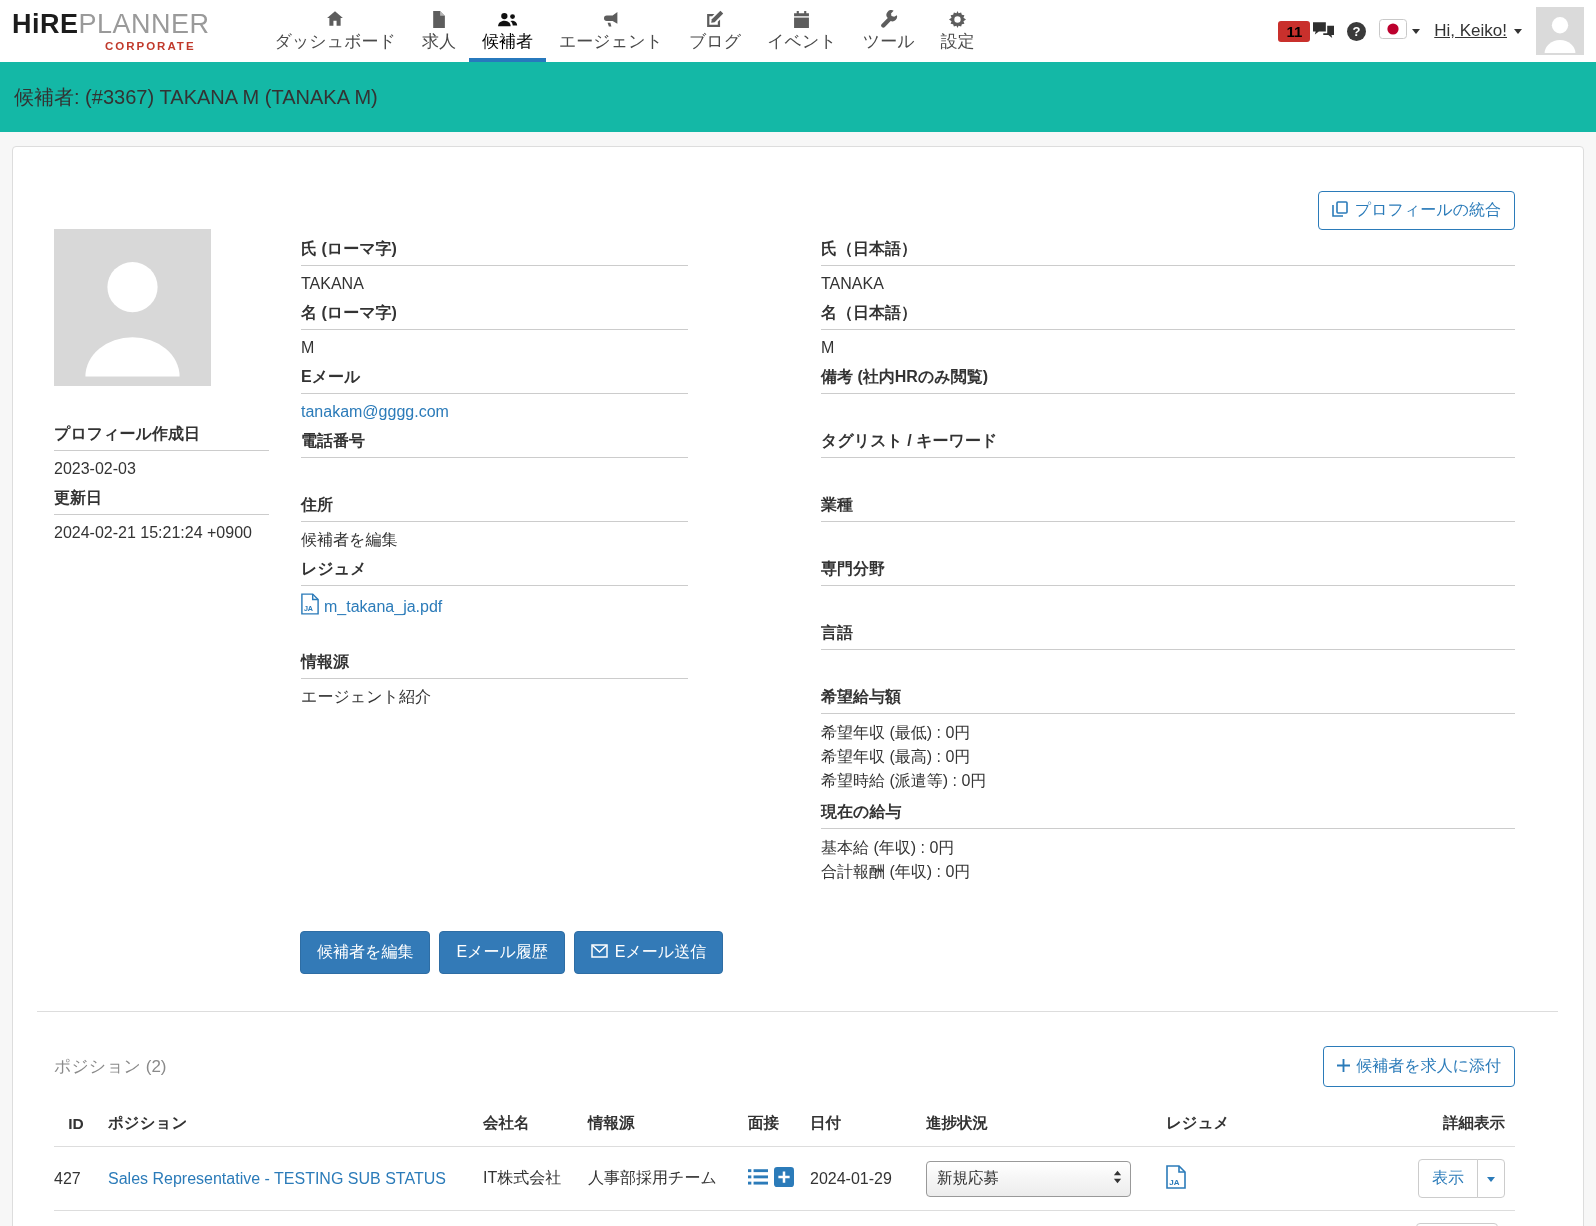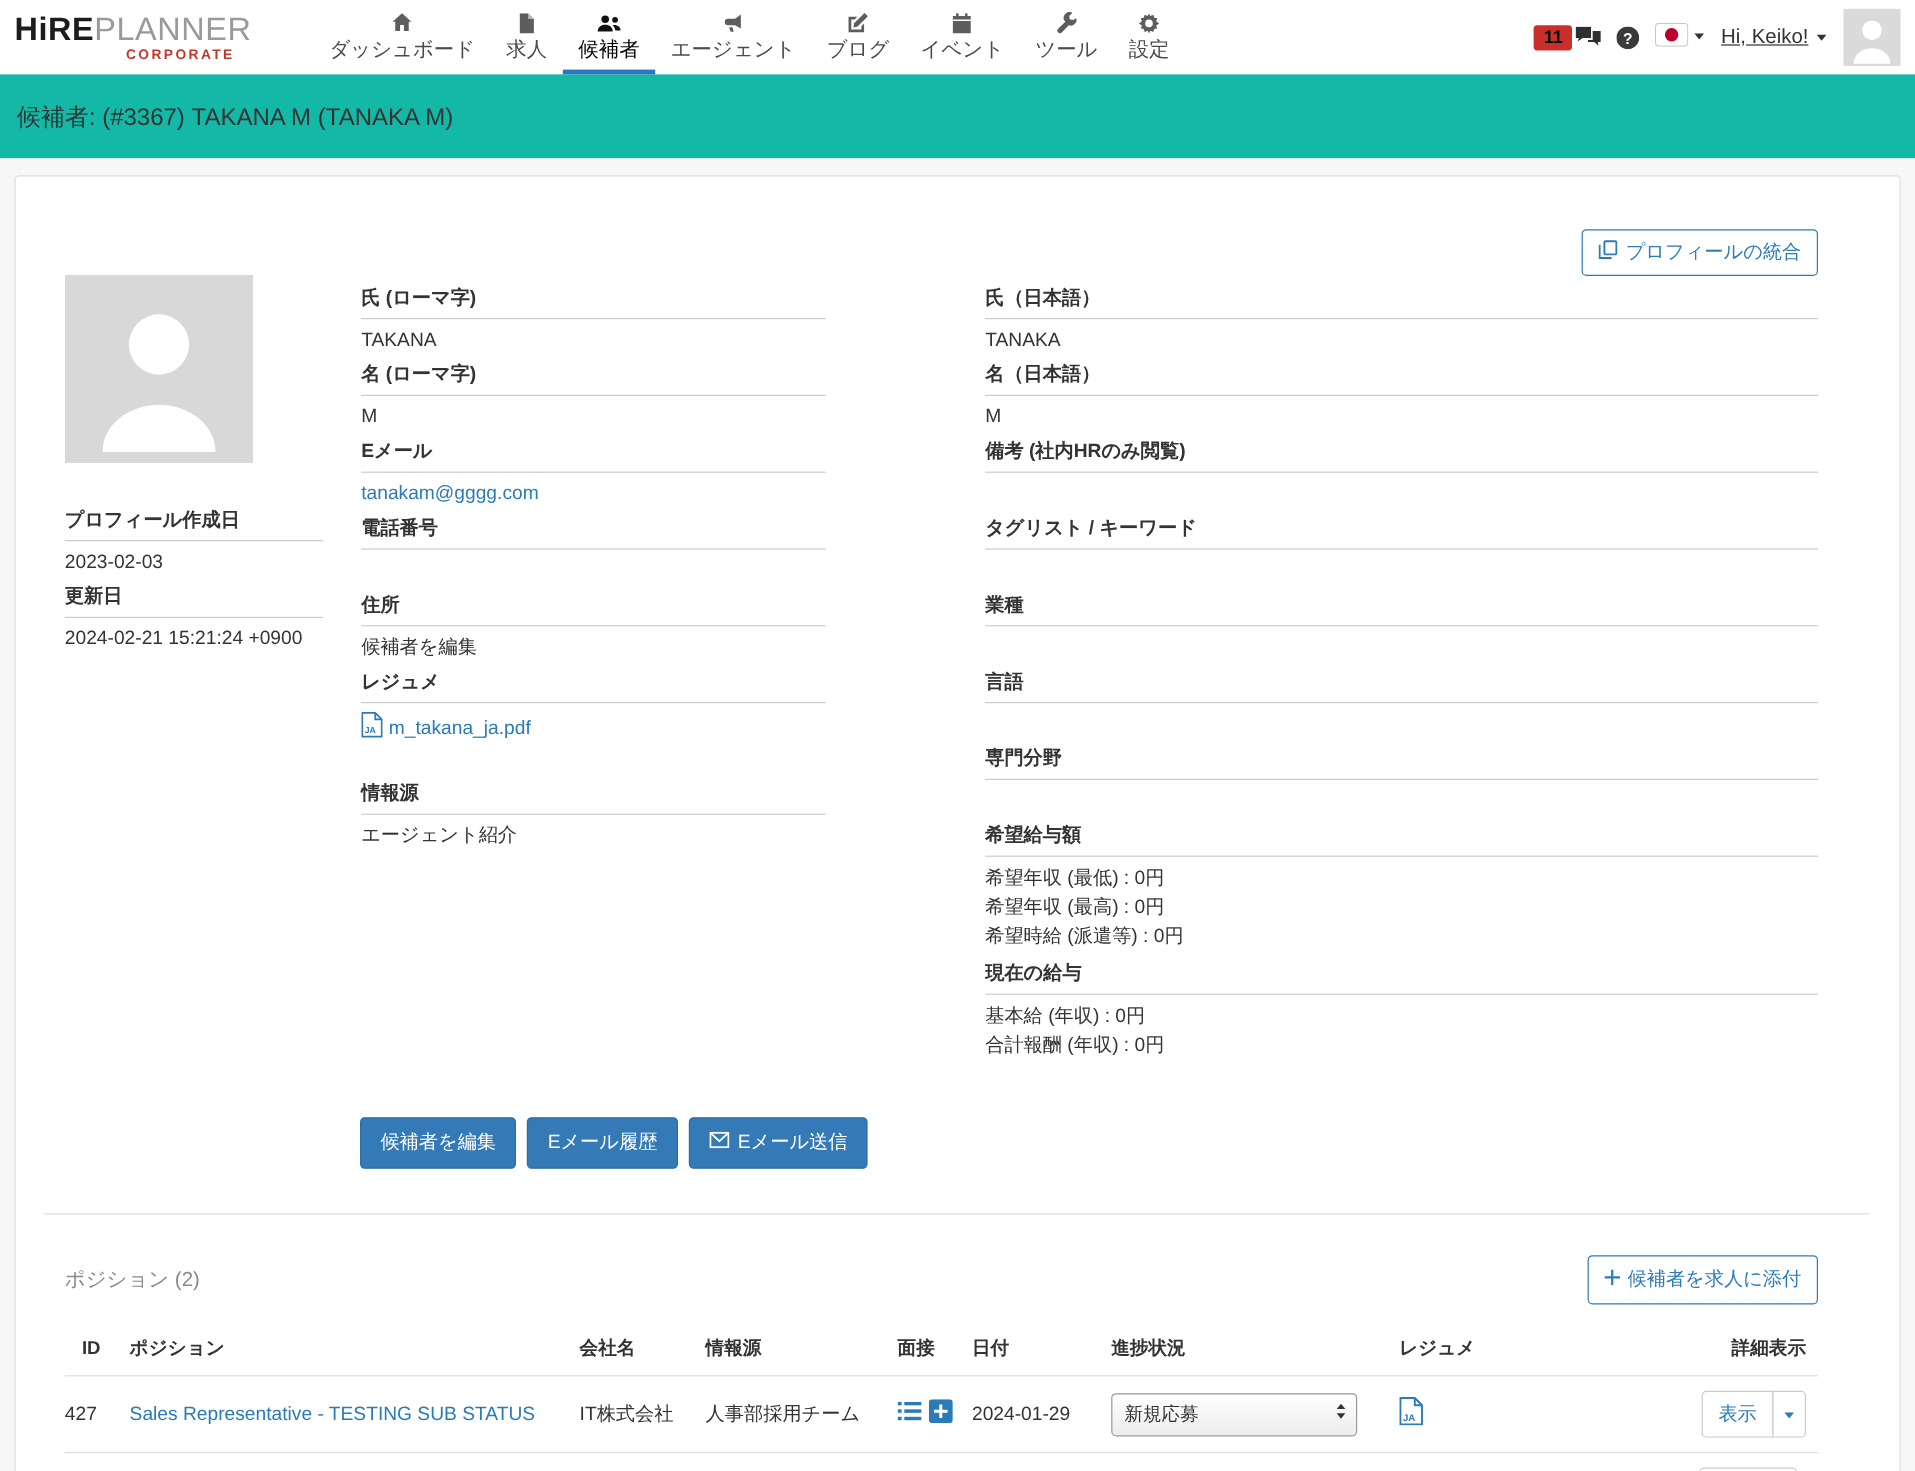--- a/index.html
+++ b/index.html
@@ -372,25 +372,25 @@
       </div>
       <div class="field">
         <div class="field-label">タグリスト / キーワード</div>
         <div class="field-value empty"></div>
       </div>
       <div class="field">
         <div class="field-label">業種</div>
         <div class="field-value empty"></div>
       </div>
       <div class="field">
+        <div class="field-label">専門分野</div>
+        <div class="field-value empty"></div>
+      </div>
+      <div class="field">
         <div class="field-label">言語</div>
-        <div class="field-value empty"></div>
-      </div>
-      <div class="field">
-        <div class="field-label">専門分野</div>
         <div class="field-value empty"></div>
       </div>
       <div class="field">
         <div class="field-label">希望給与額</div>
         <div class="salary-block">
           <div class="salary-line">希望年収 (最低) : 0円</div>
           <div class="salary-line">希望年収 (最高) : 0円</div>
           <div class="salary-line">希望時給 (派遣等) : 0円</div>
         </div>
       </div>

